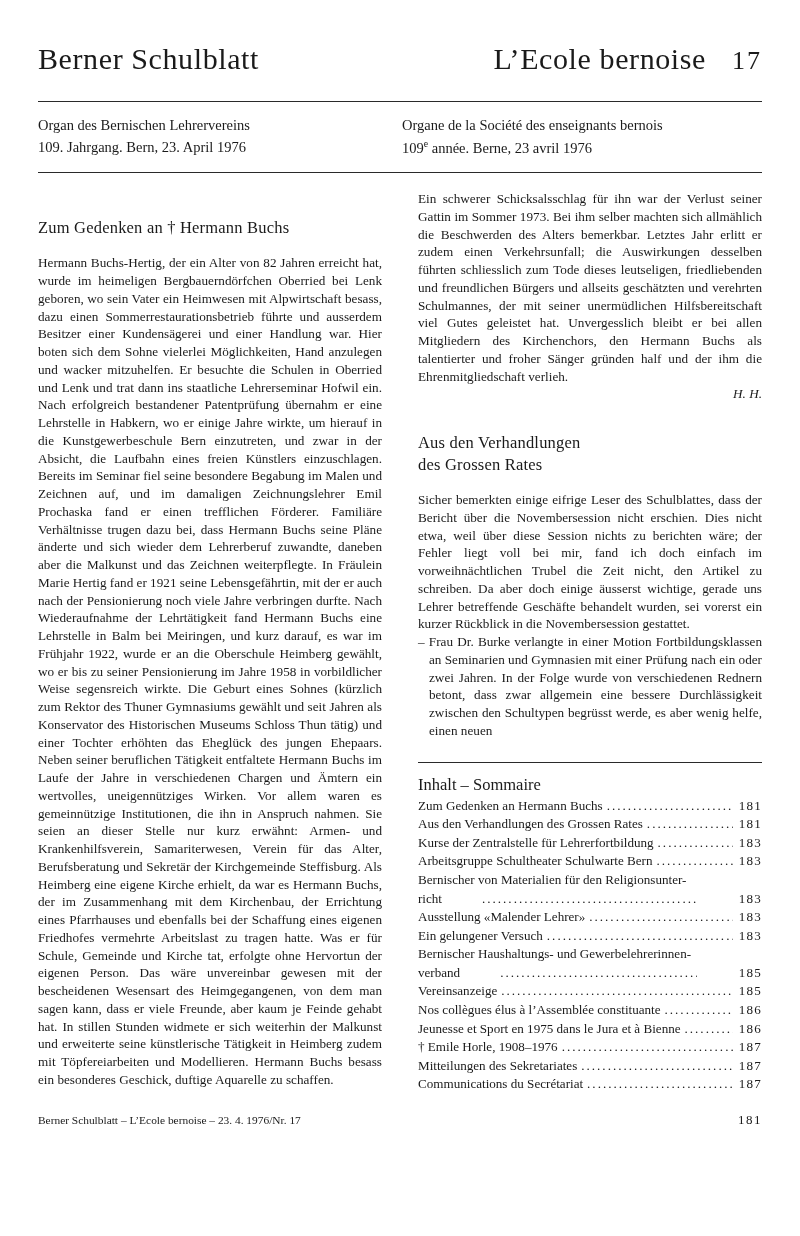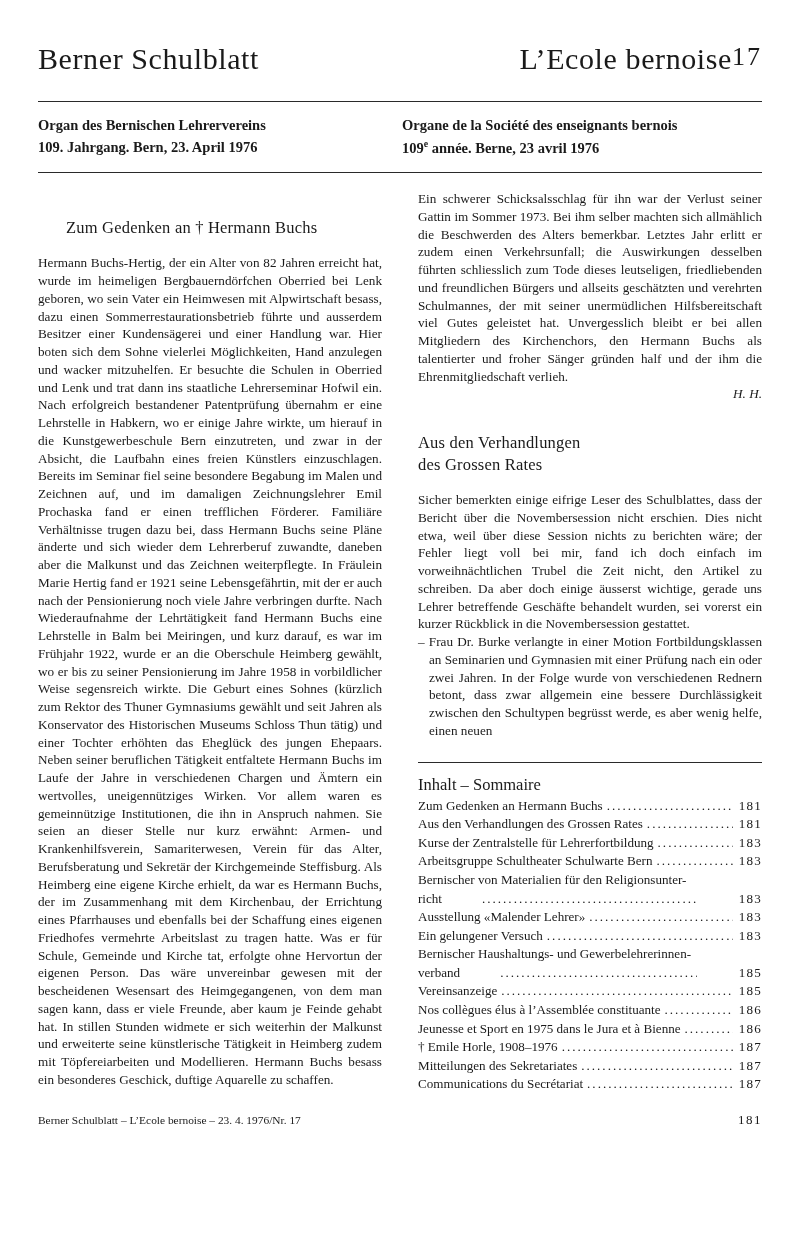--- a/index.html
+++ b/index.html
@@ -33,21 +33,22 @@
     align-items: baseline;
     justify-content: space-between;
   }
   .title-de {
     font-size: 30px;
     letter-spacing: 0.6px;
     font-family: "Liberation Serif", serif;
   }
   .title-right {
     display: flex;
-    align-items: flex-start;
+    align-items: flex-end;
+    gap: 26px;
     font-family: Liberation Serif, serif;
   }
   .title-fr {
     font-size: 30px;
     letter-spacing: 0.6px;
   }
   .issue-no {
     font-size: 26px;
     letter-spacing: 2px;
   }
@@ -72,21 +73,20 @@
   }
   .subhead {
     position: absolute;
     left: 38px;
     top: 114px;
     width: 724px;
     display: flex;
     justify-content: space-between;
     font-size: 14.5px;
     line-height: 1.55;
-    font-weight: bold;
   }
   .subhead .col {
     width: 350px;
   }
   .subhead .col.right {
     width: 360px;
   }
   .columns {
     position: absolute;
     left: 38px;
@@ -100,21 +100,20 @@
   }
   h2.section {
     font-size: 16.5px;
     font-weight: normal;
     margin: 30px 0 16px 0;
     letter-spacing: 0.2px;
     line-height: 1.3;
   }
   h2.section.first {
     margin-top: 27px;
-    margin-left: 28px;
   }
   p.body {
     font-size: 13.2px;
     line-height: 1.345;
     margin: 0 0 0 0;
     text-align: justify;
     text-justify: inter-word;
     hyphens: auto;
   }
   .sig {

